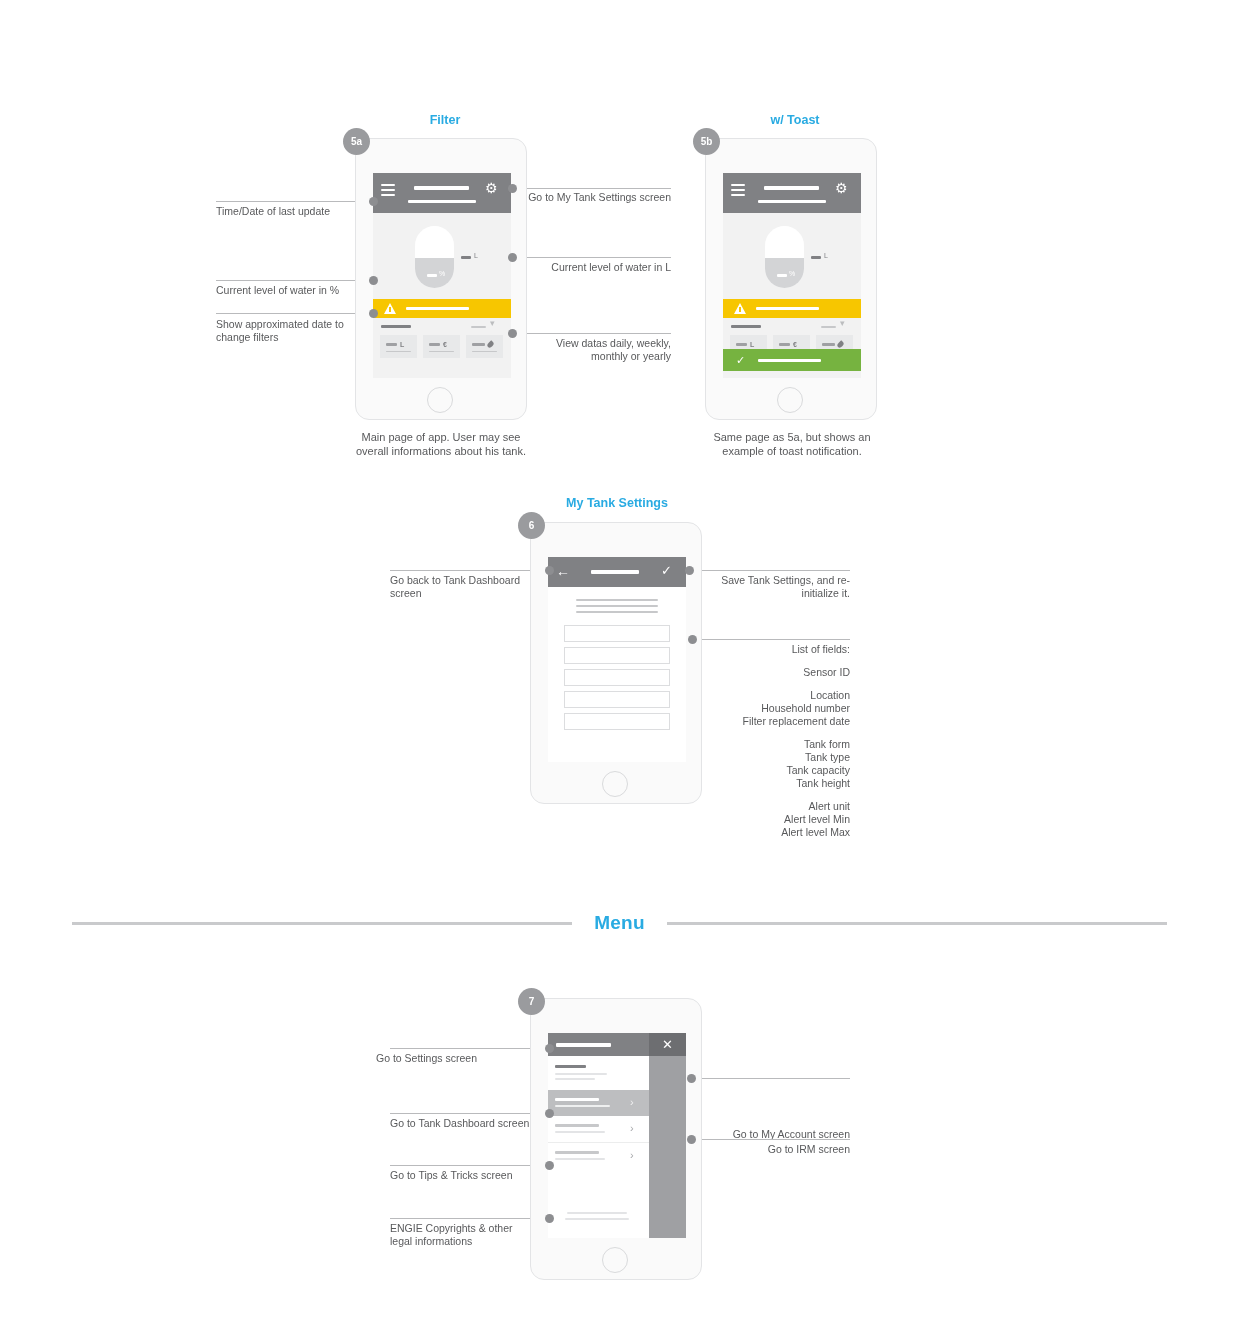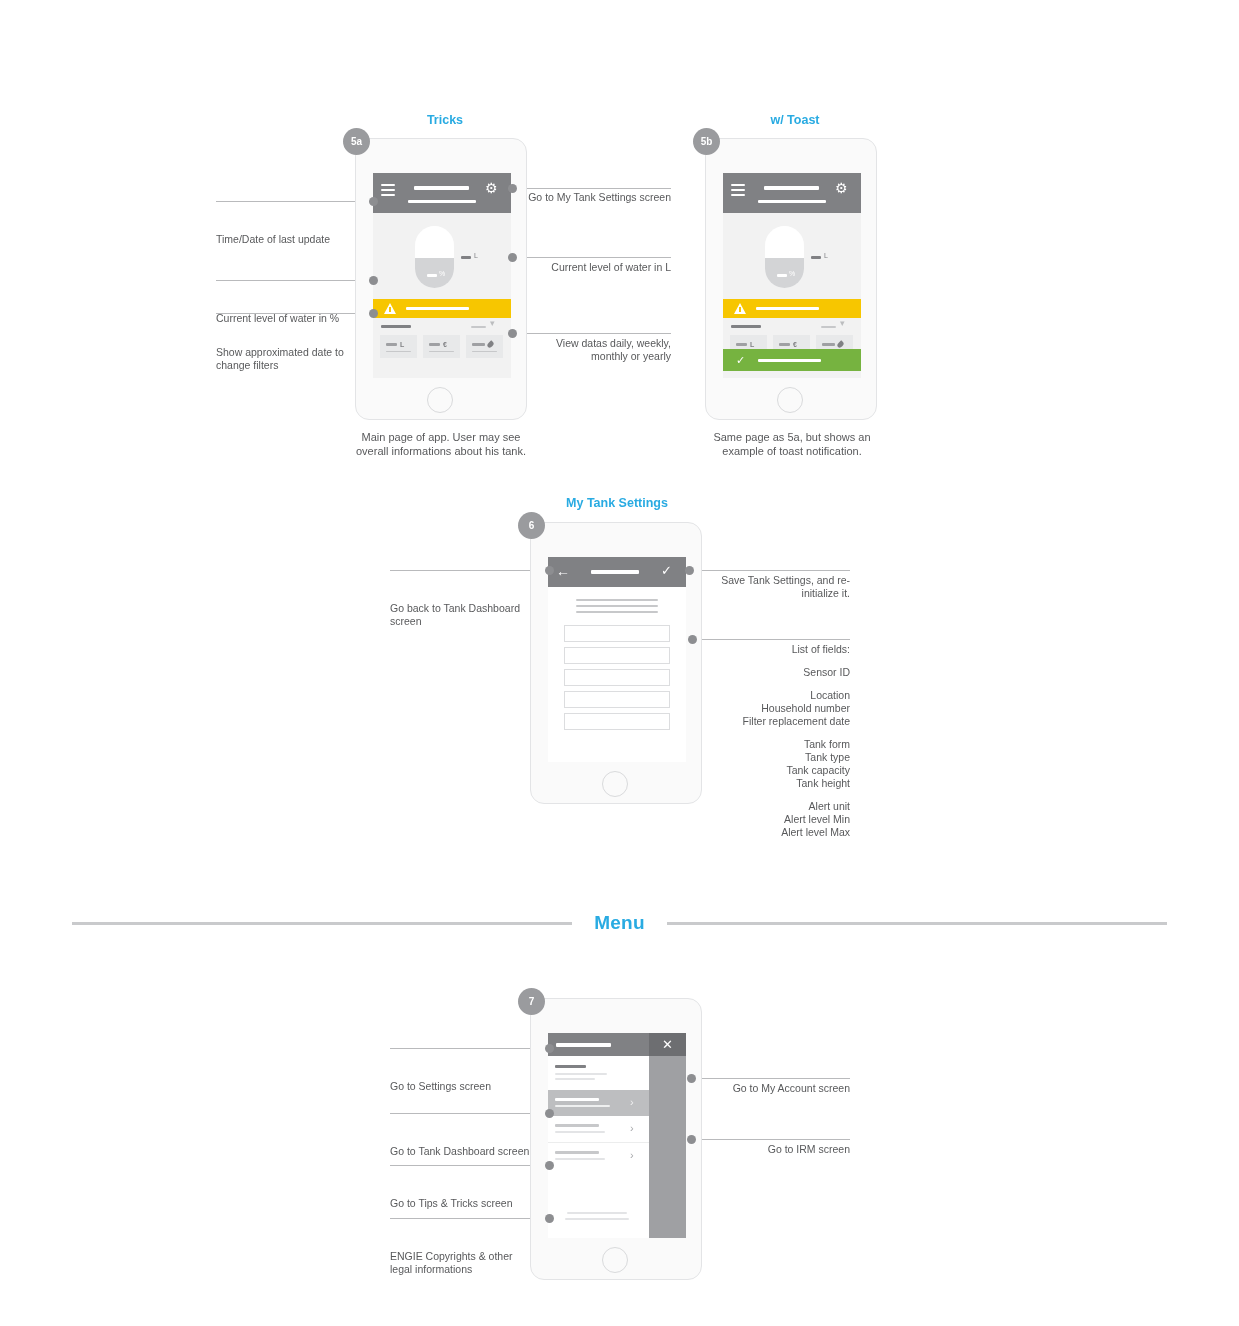--- a/index.html
+++ b/index.html
@@ -36,21 +36,21 @@
   .badge{
     position:absolute;border-radius:50%;background:#9a9b9e;color:#fff;
     display:flex;align-items:center;justify-content:center;
     font-size:10px;font-weight:bold;z-index:6;
   }
 
   
   .callout-line{position:absolute;height:1px;background:#b9babc;}
   .dot{position:absolute;width:9px;height:9px;border-radius:50%;background:#8d8e91;z-index:5;}
   .note{position:absolute;font-size:10.5px;line-height:13px;color:#58595b;}
-  .note.left{text-align:left;margin-top:28px;}
+  .note.left{text-align:left;}
   .note.right{text-align:right;}
   .caption{position:absolute;font-size:11px;line-height:14px;color:#58595b;text-align:center;}
 
   
   .appbar{position:absolute;left:0;top:0;right:0;background:#808184;}
   .bar{position:absolute;background:#ffffff;border-radius:1px;}
   .bar-dark{position:absolute;background:#808184;border-radius:1px;}
   .bar-mid{position:absolute;background:#c7c8ca;border-radius:1px;}
   .bar-light{position:absolute;background:#e3e4e6;border-radius:1px;}
 
@@ -82,21 +82,21 @@
   .panel-dark{position:absolute;background:#6d6e71;}
   .row-sel{position:absolute;background:#bdbec0;}
   .hr-l{position:absolute;height:1px;background:#eceded;}
 </style>
 </head>
 <body>
 
 <div class="page">
 
 
-  <div class="sub-title" style="left:365px;top:113px;width:160px;">Tricks</div>
+  <div class="sub-title" style="left:365px;top:113px;width:160px;">Filter</div>
 
   <div class="callout-line" style="left:216px;top:201px;width:158px;"></div>
   <div class="dot" style="left:369px;top:197px;"></div>
   <div class="note left" style="left:216px;top:205px;width:170px;">Time/Date of last update</div>
 
   <div class="callout-line" style="left:216px;top:280px;width:158px;"></div>
   <div class="dot" style="left:369px;top:276px;"></div>
   <div class="note left" style="left:216px;top:284px;width:175px;">Current level of water in %</div>
 
   <div class="callout-line" style="left:216px;top:313px;width:158px;"></div>
@@ -285,37 +285,37 @@
 
 
   <div class="section-head" style="top:912px;">
     <div class="rule" style="width:500px;"></div>
     <div class="section-title">Menu</div>
     <div class="rule" style="width:500px;"></div>
   </div>
 
   <div class="callout-line" style="left:390px;top:1048px;width:160px;"></div>
   <div class="dot" style="left:545px;top:1044px;"></div>
-  <div class="note left" style="left:390px;top:1052px;width:160px;">Go to Settings screen</div>
+  <div class="note left" style="left:376px;top:1052px;width:160px;">Go to Settings screen</div>
 
   <div class="callout-line" style="left:390px;top:1113px;width:160px;"></div>
   <div class="dot" style="left:545px;top:1109px;"></div>
   <div class="note left" style="left:390px;top:1117px;width:170px;">Go to Tank Dashboard screen</div>
 
   <div class="callout-line" style="left:390px;top:1165px;width:160px;"></div>
   <div class="dot" style="left:545px;top:1161px;"></div>
   <div class="note left" style="left:390px;top:1169px;width:160px;">Go to Tips &amp; Tricks screen</div>
 
   <div class="callout-line" style="left:390px;top:1218px;width:160px;"></div>
   <div class="dot" style="left:545px;top:1214px;"></div>
   <div class="note left" style="left:390px;top:1222px;width:125px;">ENGIE Copyrights &amp; other legal informations</div>
 
   <div class="callout-line" style="left:695px;top:1078px;width:155px;"></div>
   <div class="dot" style="left:687px;top:1074px;"></div>
-  <div class="note right" style="left:700px;top:1082px;width:150px;">Go to My Account screen</div>
+  <div class="note right" style="left:700px;top:1128px;width:150px;">Go to My Account screen</div>
 
   <div class="callout-line" style="left:695px;top:1139px;width:155px;"></div>
   <div class="dot" style="left:687px;top:1135px;"></div>
   <div class="note right" style="left:700px;top:1143px;width:150px;">Go to IRM screen</div>
 
   <div class="badge" style="left:518px;top:988px;width:27px;height:27px;">7</div>
   <div class="phone" style="left:530px;top:998px;width:172px;height:282px;">
     <div class="screen" style="left:17px;top:34px;width:138px;height:205px;background:#ffffff;">
 
       <div class="panel-gray" style="left:101px;top:0;width:37px;height:205px;"></div>

